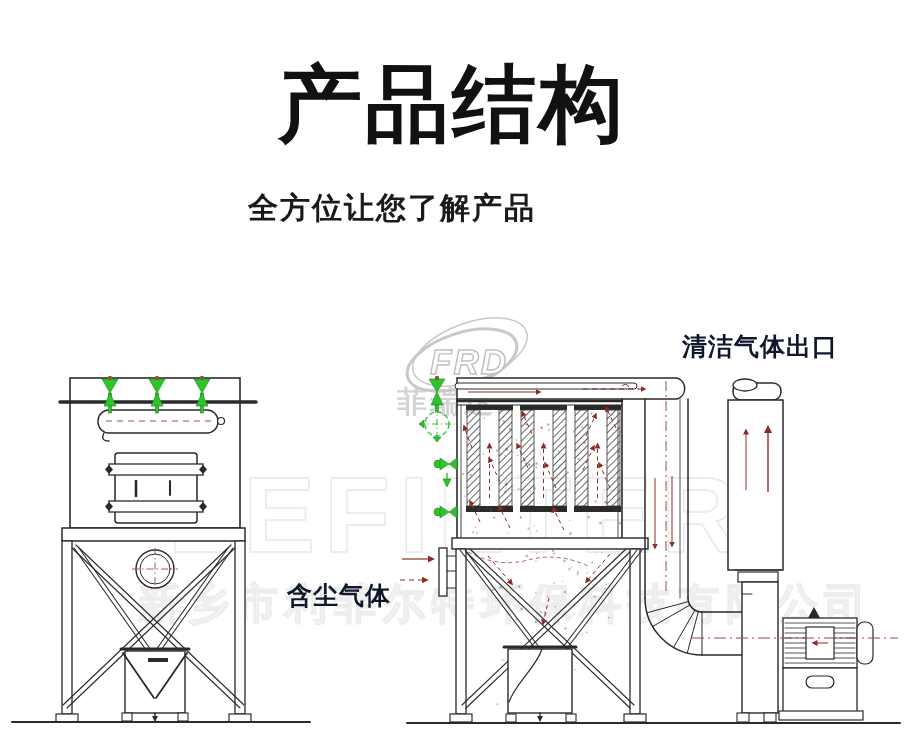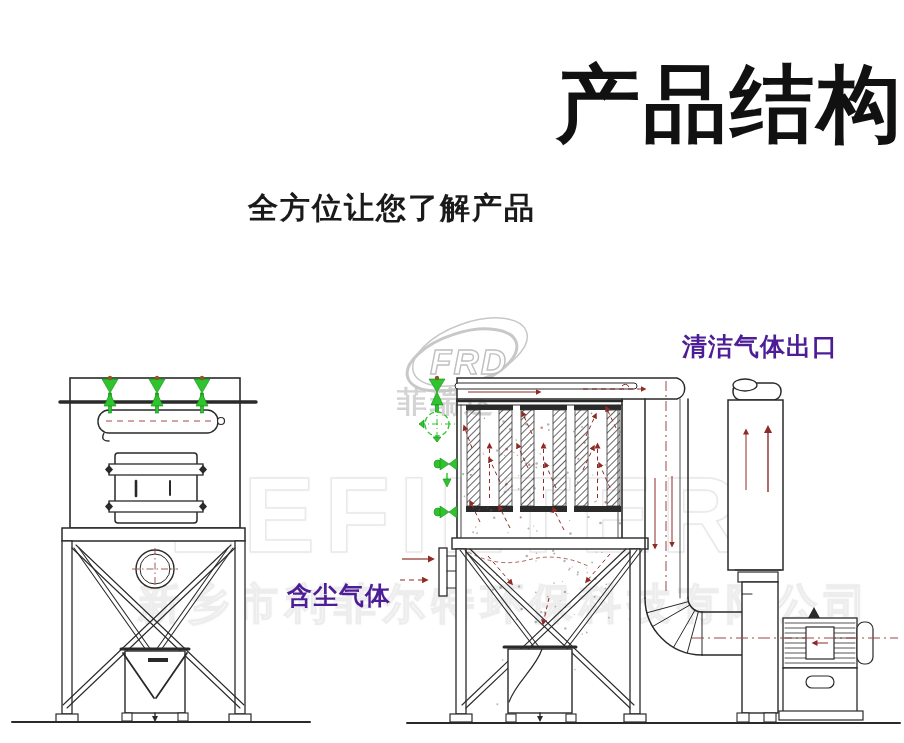--- a/index.html
+++ b/index.html
@@ -2,25 +2,25 @@
 <html style="--line: #2a2a2a; --green: #2dc42d; --green_dark: #128a12; --red: #8f2a26; --red_center: #9c4747; --wm: #d2d2d2;"><head>
 <meta charset="utf-8">
 <style>
   :root{
     --line:#2a2a2a; --green:#2dc42d; --green_dark:#128a12;
     --red:#8f2a26; --red_center:#9c4747; --wm:#d2d2d2;
   }
   *{margin:0;padding:0;box-sizing:border-box}
   body{width:904px;height:743px;background:#fff;position:relative;overflow:hidden;
        font-family:"Liberation Sans", sans-serif;}
-  .title{position:absolute;left:0;top:58px;width:904px;text-align:right;
+  .title{position:absolute;left:0;top:58px;width:904px;text-align:center;
          font-size:84px;font-weight:900;color:#111;letter-spacing:3px;line-height:1.1;}
   .subtitle{position:absolute;left:0;top:188px;width:784px;text-align:center;
          font-size:30px;font-weight:600;color:#1a1a1a;letter-spacing:2px;}
-  .flow-label{position:absolute;font-weight:700;color:#4c1d95;z-index:5;}
+  .flow-label{position:absolute;font-weight:700;color:#0f172a;z-index:5;}
   .lbl-clean{left:682px;top:330px;font-size:25px;letter-spacing:1px;}
   .lbl-dust{left:287px;top:579px;font-size:25px;letter-spacing:1px;}
   .wm{position:absolute;z-index:0;color:#fff;font-weight:700;white-space:nowrap;
       -webkit-text-stroke:1.5px #d8d8d8;text-shadow:0 0 3px #e3e3e3;}
   .wm-brand{left:168px;top:452px;font-size:108px;letter-spacing:9px;opacity:.55;}
   .wm-brand sup{font-size:40px;-webkit-text-stroke:1px #d8d8d8;}
   .wm-company{left:138px;top:576px;font-size:42px;letter-spacing:7px;opacity:.5;
       -webkit-text-stroke:1.2px #dcdcdc;}
   .wm-cn{position:absolute;left:397px;top:382px;z-index:0;font-size:30px;font-weight:700;
       color:#c9c9c9;opacity:.8;letter-spacing:3px;}

